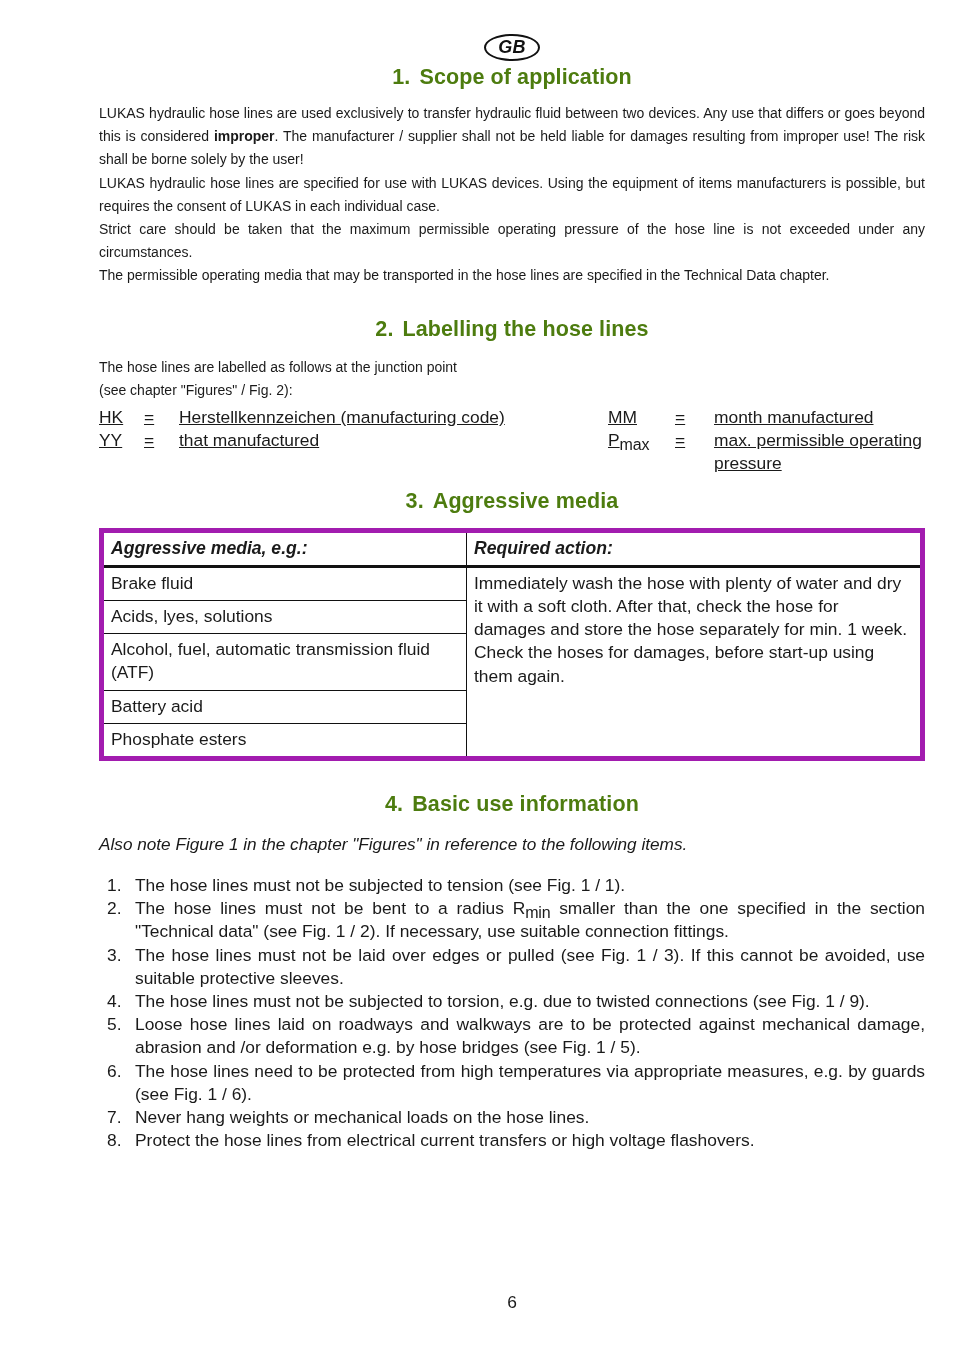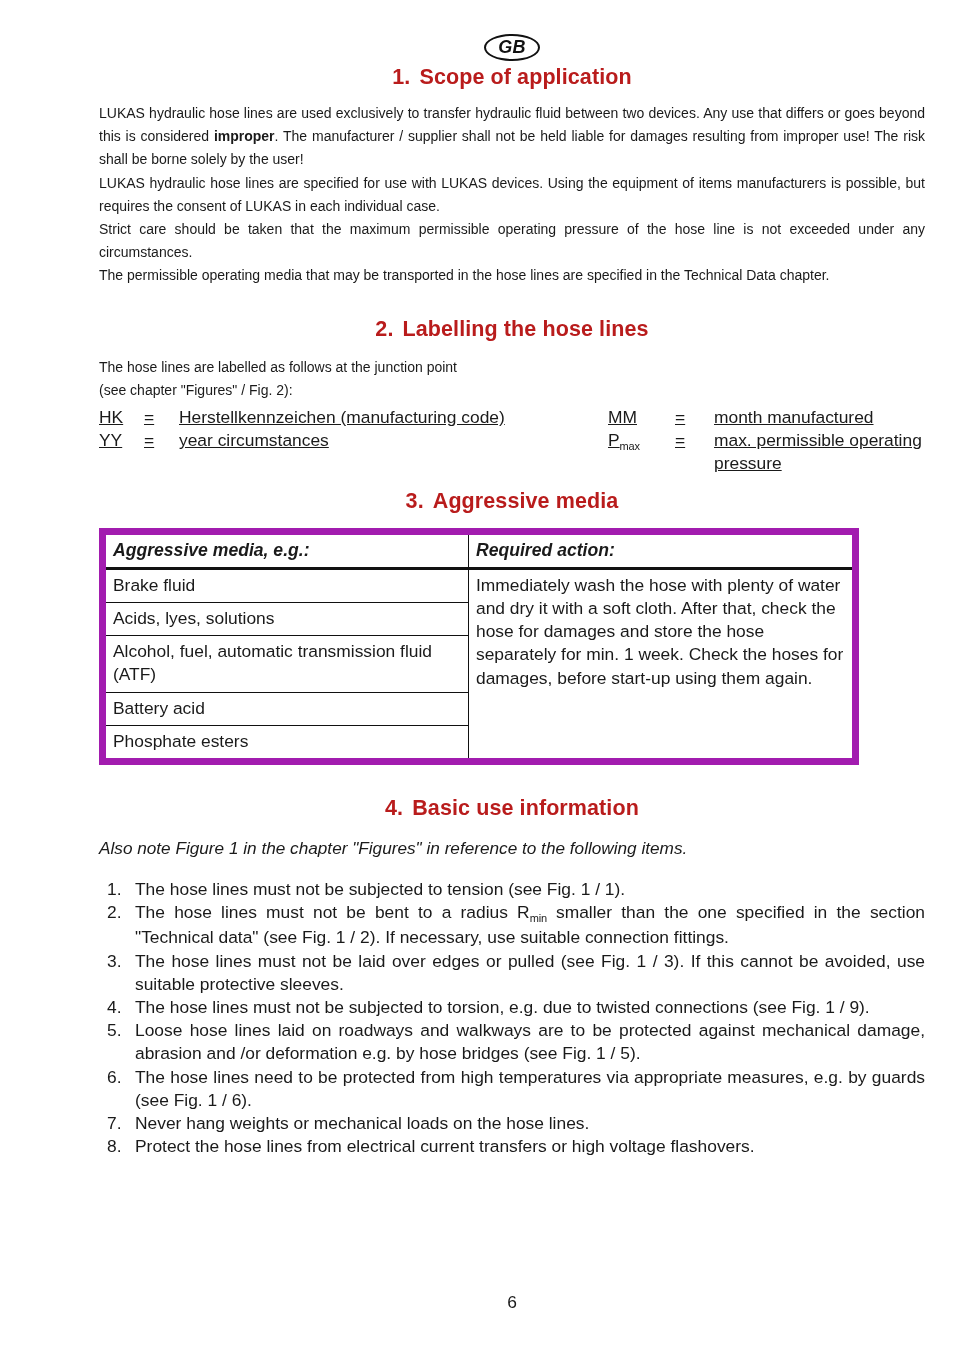--- a/index.html
+++ b/index.html
@@ -53,21 +53,21 @@
 
   
   h2.section-heading {
     font-size: 21.5px;
     font-weight: bold;
     text-align: center;
     margin: 0;
     padding: 0;
     line-height: 26px;
     letter-spacing: 0.1px;
-    color: #b91c1c;
+    color: #4d7c0f;
   }
   .heading-num { margin-right: 9px; }
 
   
   p.body {
     font-size: 14px;
     line-height: 23.2px;
     margin: 0;
     text-align: justify;
     text-justify: inter-word;
@@ -81,33 +81,33 @@
     display: grid;
     grid-template-columns: 36px 26px 420px 58px 30px 208px;
     font-size: 17.4px;
     line-height: 23.2px;
     column-gap: 9px;
     text-decoration: underline;
   }
   .keygrid > div { white-space: nowrap; }
   .kg-wrap { white-space: normal !important; }
   sub.sm {
-    font-size: 11px;
+    font-size: 16px;
     vertical-align: baseline;
     position: relative;
     top: 4px;
     letter-spacing: -0.2px;
   }
 
   
   table.media-table {
     border-collapse: collapse;
-    width: 760px;
+    width: 826px;
     table-layout: fixed;
-    border: 7px solid #a21caf;
+    border: 5px solid #a21caf;
   }
   table.media-table td, table.media-table th {
     border: 1.5px solid #111;
     padding: 4px 7px 5px 7px;
     font-size: 17.4px;
     line-height: 23.2px;
     vertical-align: top;
     text-align: left;
     font-weight: normal;
   }
@@ -210,21 +210,21 @@
     <div class="keygrid">
       <div>HK</div>
       <div>=</div>
       <div>Herstellkennzeichen (manufacturing code)</div>
       <div>MM</div>
       <div>=</div>
       <div>month manufactured</div>
 
       <div>YY</div>
       <div>=</div>
-      <div>year circumstances</div>
+      <div>that manufactured</div>
       <div><span>P</span><sub class="sm">max</sub></div>
       <div>=</div>
       <div class="kg-wrap">max. permissible operating pressure</div>
     </div>
 
     <div class="sp-12"></div>
 
     <h2 class="section-heading">
       <span class="heading-num">3.</span><span>Aggressive media</span>
     </h2>

